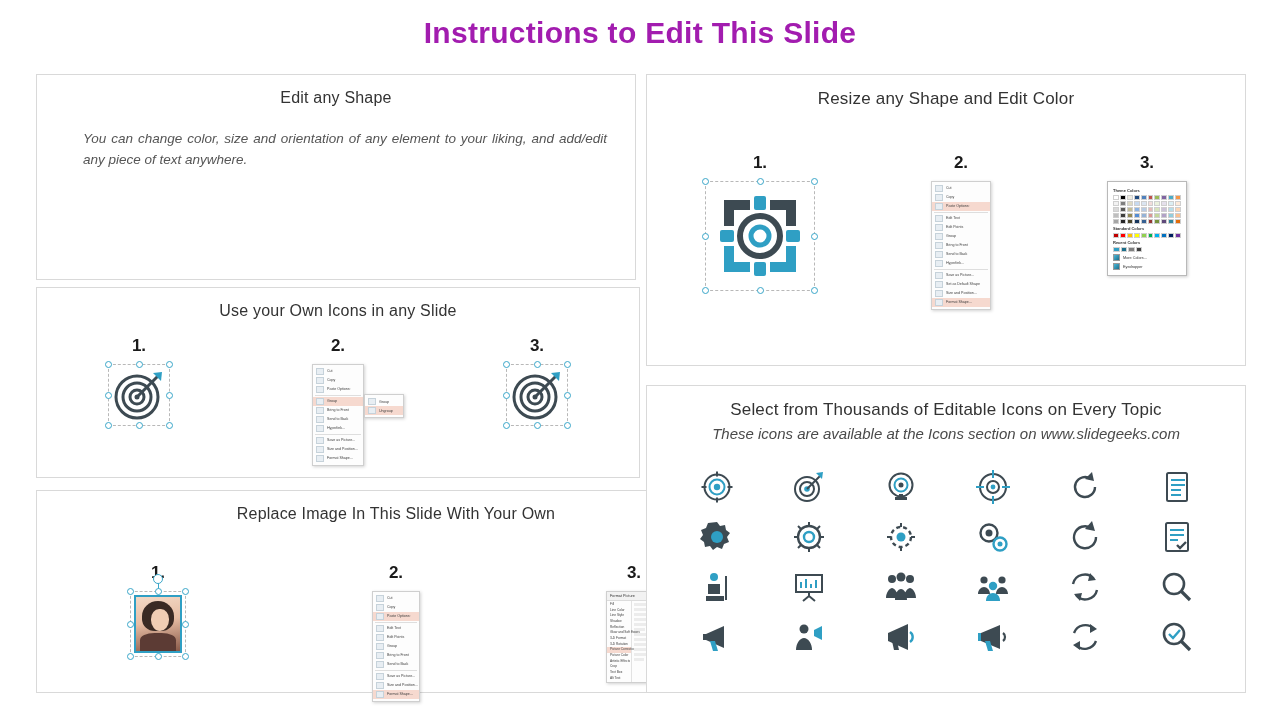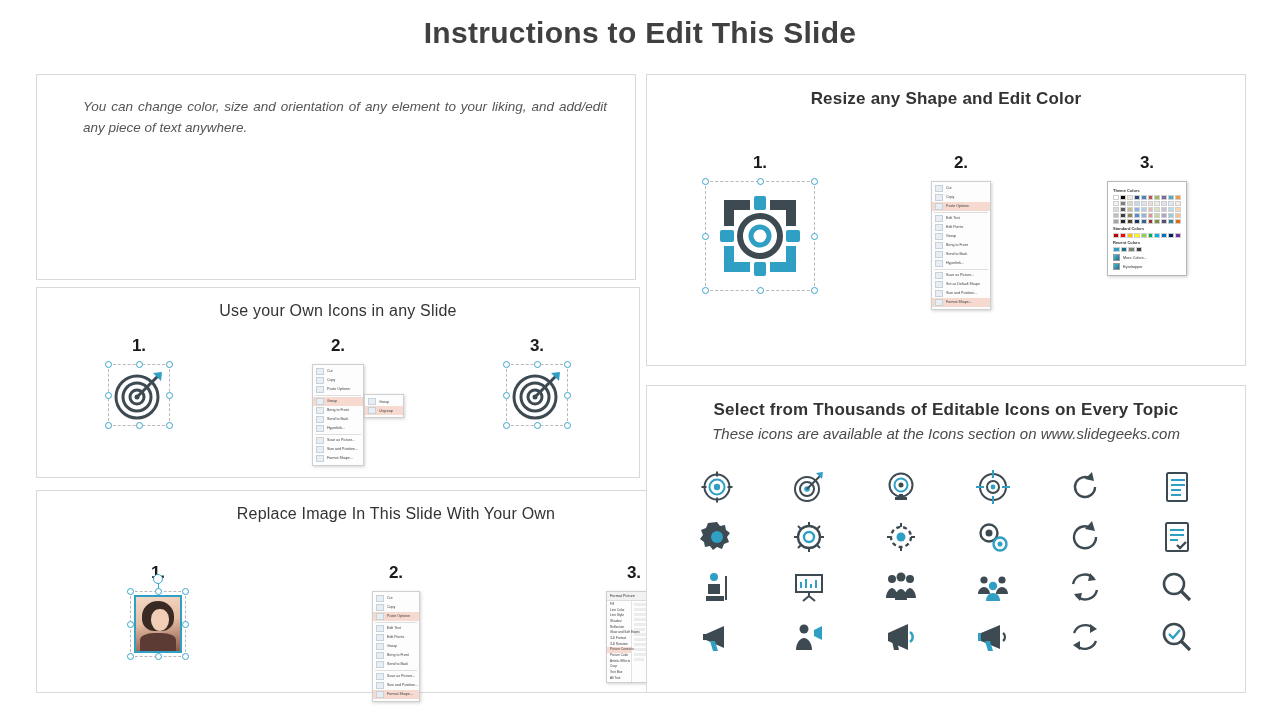--- a/index.html
+++ b/index.html
@@ -22,39 +22,39 @@
     background: #ffffff;
   }
   .slide-title {
     position: absolute;
     top: 16px;
     left: 0;
     width: 1280px;
     text-align: center;
     font-size: 30px;
     font-weight: bold;
-    color: #404040;
+    color: #a21caf;
     letter-spacing: 0.3px;
   }
   .panel {
     position: absolute;
     border: 1px solid #d9d9d9;
     background: #ffffff;
     box-sizing: border-box;
   }
   .panel-title {
     text-align: center;
     font-size: 16px;
     color: #333333;
     margin-top: 14px;
     letter-spacing: 0.2px;
   }
   .panel-title.big {
     font-size: 17px;
-    font-weight: bold;
+    font-weight: normal;
   }
   .panel-sub {
     text-align: center;
     font-size: 15px;
     font-style: italic;
     color: #4a4a4a;
     margin-top: 5px;
   }
   .body-text {
     font-size: 13.5px;
@@ -271,20 +271,21 @@
   }
 </style>
 </head>
 <body>
 
 <div id="slide">
 
   <div class="slide-title">Instructions to Edit This Slide</div>
 
   <div class="panel" id="panel-edit-shape">
+    <div class="panel-title">Edit any Shape</div>
     <div class="body-text">You can change color, size and orientation of any element to your liking, and add/edit any piece of text anywhere.</div>
   </div>
 
   <div class="panel" id="panel-own-icons">
     <div class="panel-title">Use your Own Icons in any Slide</div>
 
     <div class="step-row" style="top:48px;">
 
       <div class="step">
         <div class="step-num">1.</div>

